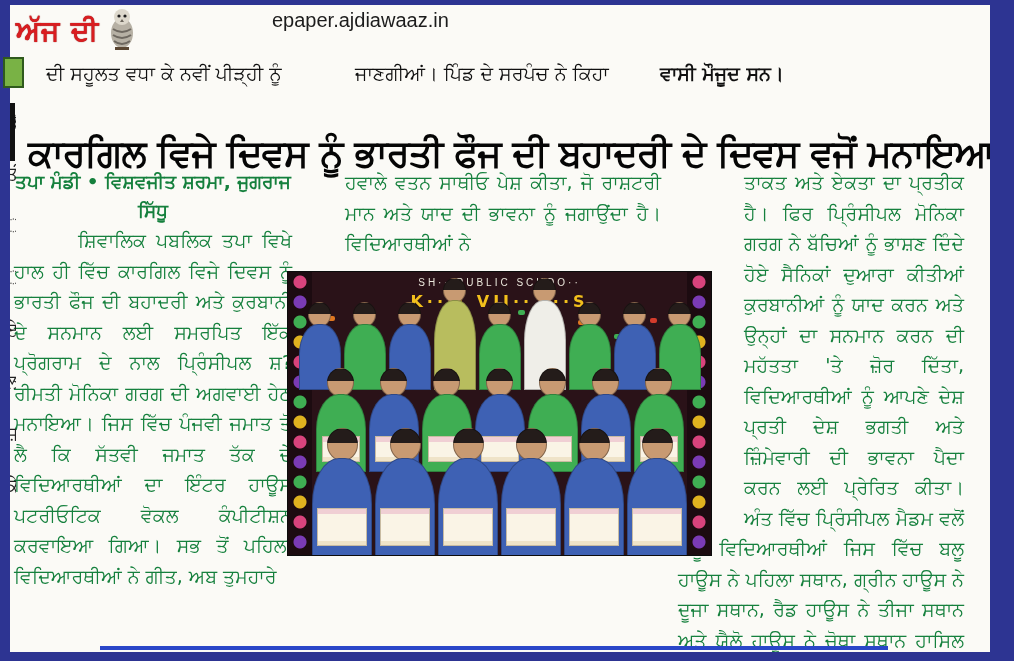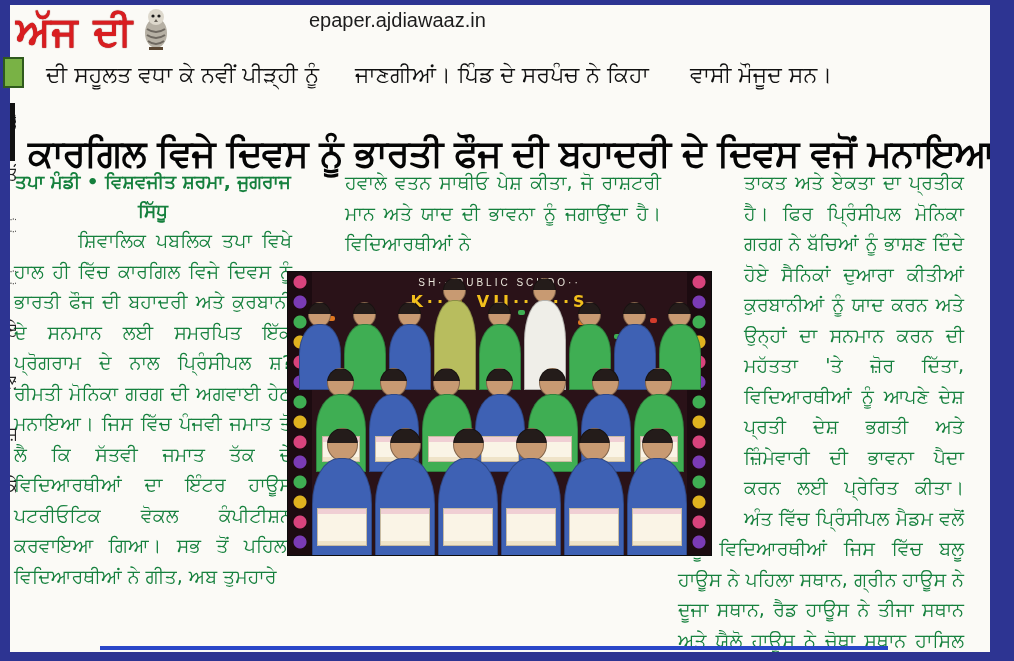--- a/index.html
+++ b/index.html
@@ -17,31 +17,31 @@
 
   
   .edge-green{position:absolute;left:3px;top:57px;width:17px;height:27px;background:#79b245;
               border:2px solid #2f5a1d;z-index:31;}
   .edge-glyphs{position:absolute;left:10px;top:95px;width:6px;height:520px;overflow:hidden;z-index:31;}
   .edge-glyphs span{display:block;font-size:19px;line-height:52px;transform:translateX(-72%);color:#222;}
   .edge-headline-frag{position:absolute;left:10px;top:103px;width:5px;height:58px;background:#111;z-index:32;}
 
   
   .masthead{position:absolute;left:16px;top:7px;height:48px;display:flex;align-items:center;z-index:5;}
-  .logo-text{color:#d91d20;font-weight:bold;font-size:40px;letter-spacing:1px;
+  .logo-text{color:#d91d20;font-weight:bold;font-size:28px;letter-spacing:1px;
              text-shadow:0 0 1px #7a0d0d;white-space:nowrap;}
   .eagle{margin:0 4px;}
   .site-block{position:absolute;left:272px;top:9px;line-height:23px;font-size:20px;color:#1c1c1c;
-              font-family:"Liberation Sans","DejaVu Sans",sans-serif;z-index:5;margin-left:37px;}
-
-  
-  .strip span{position:absolute;top:62px;font-size:22px;white-space:nowrap;color:#101010;}
+              font-family:"Liberation Sans","DejaVu Sans",sans-serif;z-index:5;}
+
+  
+  .strip span{position:absolute;top:62px;font-size:19px;white-space:nowrap;color:#101010;}
   .strip .f0{left:46px;}
   .strip .f1{left:355px;}
-  .strip .f2{left:690px;}
+  .strip .f2{left:660px;font-weight:bold;}
 
   
   .headline{position:absolute;left:28px;top:98px;width:958px;text-align:left;
             font-size:37px;font-weight:700;line-height:62px;color:#050505;
             letter-spacing:-1px;white-space:nowrap;z-index:4;}
 
   
   .col{position:absolute;font-size:19px;line-height:30.5px;text-align:justify;color:#15803d;}
   .col p{margin:0;}
   .col-left{left:14px;top:167px;width:278px;}

